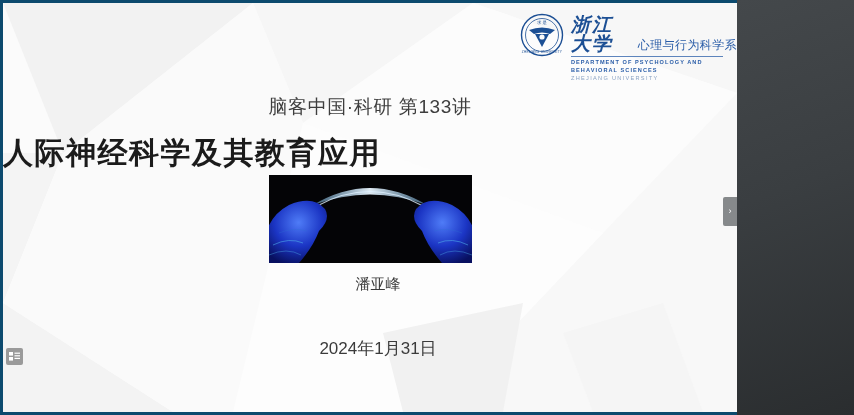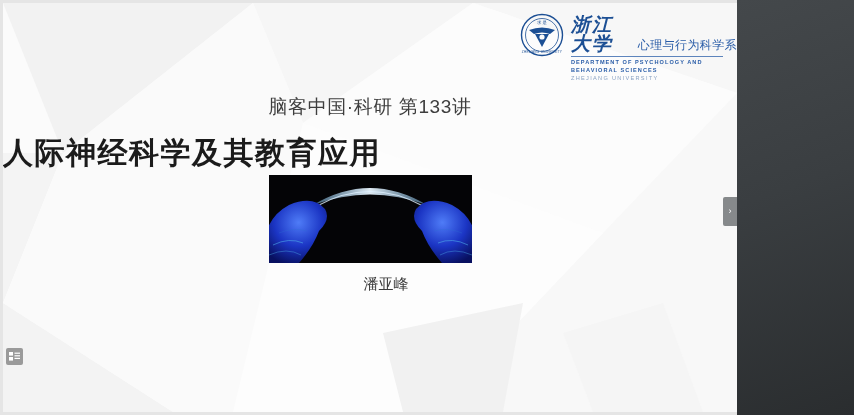--- a/index.html
+++ b/index.html
@@ -20,21 +20,21 @@
   .video-sidebar {
     position:absolute; top:0; right:0;
     width:117px; height:415px;
     background:linear-gradient(160deg,#44484b 0%,#3a3e41 45%,#2a2d2f 100%);
   }
 
   
   .share-stage {
     position:absolute; top:0; left:0;
     width:737px; height:415px;
-    background:#e5e5e5;
+    background:#0c4a6e;
     padding:3px 0 3px 3px;
   }
   .slide {
     position:relative;
     width:734px; height:409px;
     overflow:hidden;
     background:#fbfbfb;
   }
   .poly-bg { position:absolute; inset:0; }
 
@@ -74,21 +74,21 @@
 
   
   .brain-fig {
     position:absolute; top:172px; left:266px;
     width:203px; height:88px;
     background:#040406;
     overflow:hidden;
   }
 
   .byline {
-    position:absolute; left:16px; width:734px; text-align:center;
+    position:absolute; left:8px; width:734px; text-align:center;
     color:#3b3b3b;
   }
   .byline.name   { top:272px; font-size:15px; }
   .byline.affil  { top:303px; font-size:17px; }
   .byline.date   { top:334px; font-size:17px; }
 
   
   .thumbs-toggle {
     position:absolute; left:3px; bottom:47px;
     width:17px; height:17px;
@@ -193,20 +193,21 @@
           <path d="M10 58 Q24 52 38 56" stroke="#2c6fd0" stroke-width="0.6" fill="none" opacity=".5"></path>
 
           <path d="M207 88 Q213 46 183 30 Q159 20 147 34 Q141 44 153 56 Q159 72 173 88 Z" fill="url(#br)"></path>
           <path d="M199 70 Q183 62 169 68" stroke="#4ea9e8" stroke-width="0.8" fill="none" opacity=".75"></path>
           <path d="M203 80 Q185 72 171 80" stroke="#4ea9e8" stroke-width="0.7" fill="none" opacity=".6"></path>
           <path d="M193 58 Q179 52 165 56" stroke="#2c6fd0" stroke-width="0.6" fill="none" opacity=".5"></path>
         </svg>
       </div>
 
       <div class="byline name">潘亚峰</div>
+      <div class="byline date">2024年1月31日</div>
 
       <div class="thumbs-toggle">
         <svg width="11" height="9" viewBox="0 0 11 9">
           <rect x="0" y="0" width="4" height="3.6" fill="#ffffff"></rect>
           <rect x="0" y="5" width="4" height="3.6" fill="#ffffff"></rect>
           <rect x="5.5" y="0.6" width="5.5" height="1.2" fill="#ffffff"></rect>
           <rect x="5.5" y="3.2" width="5.5" height="1.2" fill="#ffffff"></rect>
           <rect x="5.5" y="5.8" width="5.5" height="1.2" fill="#ffffff"></rect>
         </svg>
       </div>

